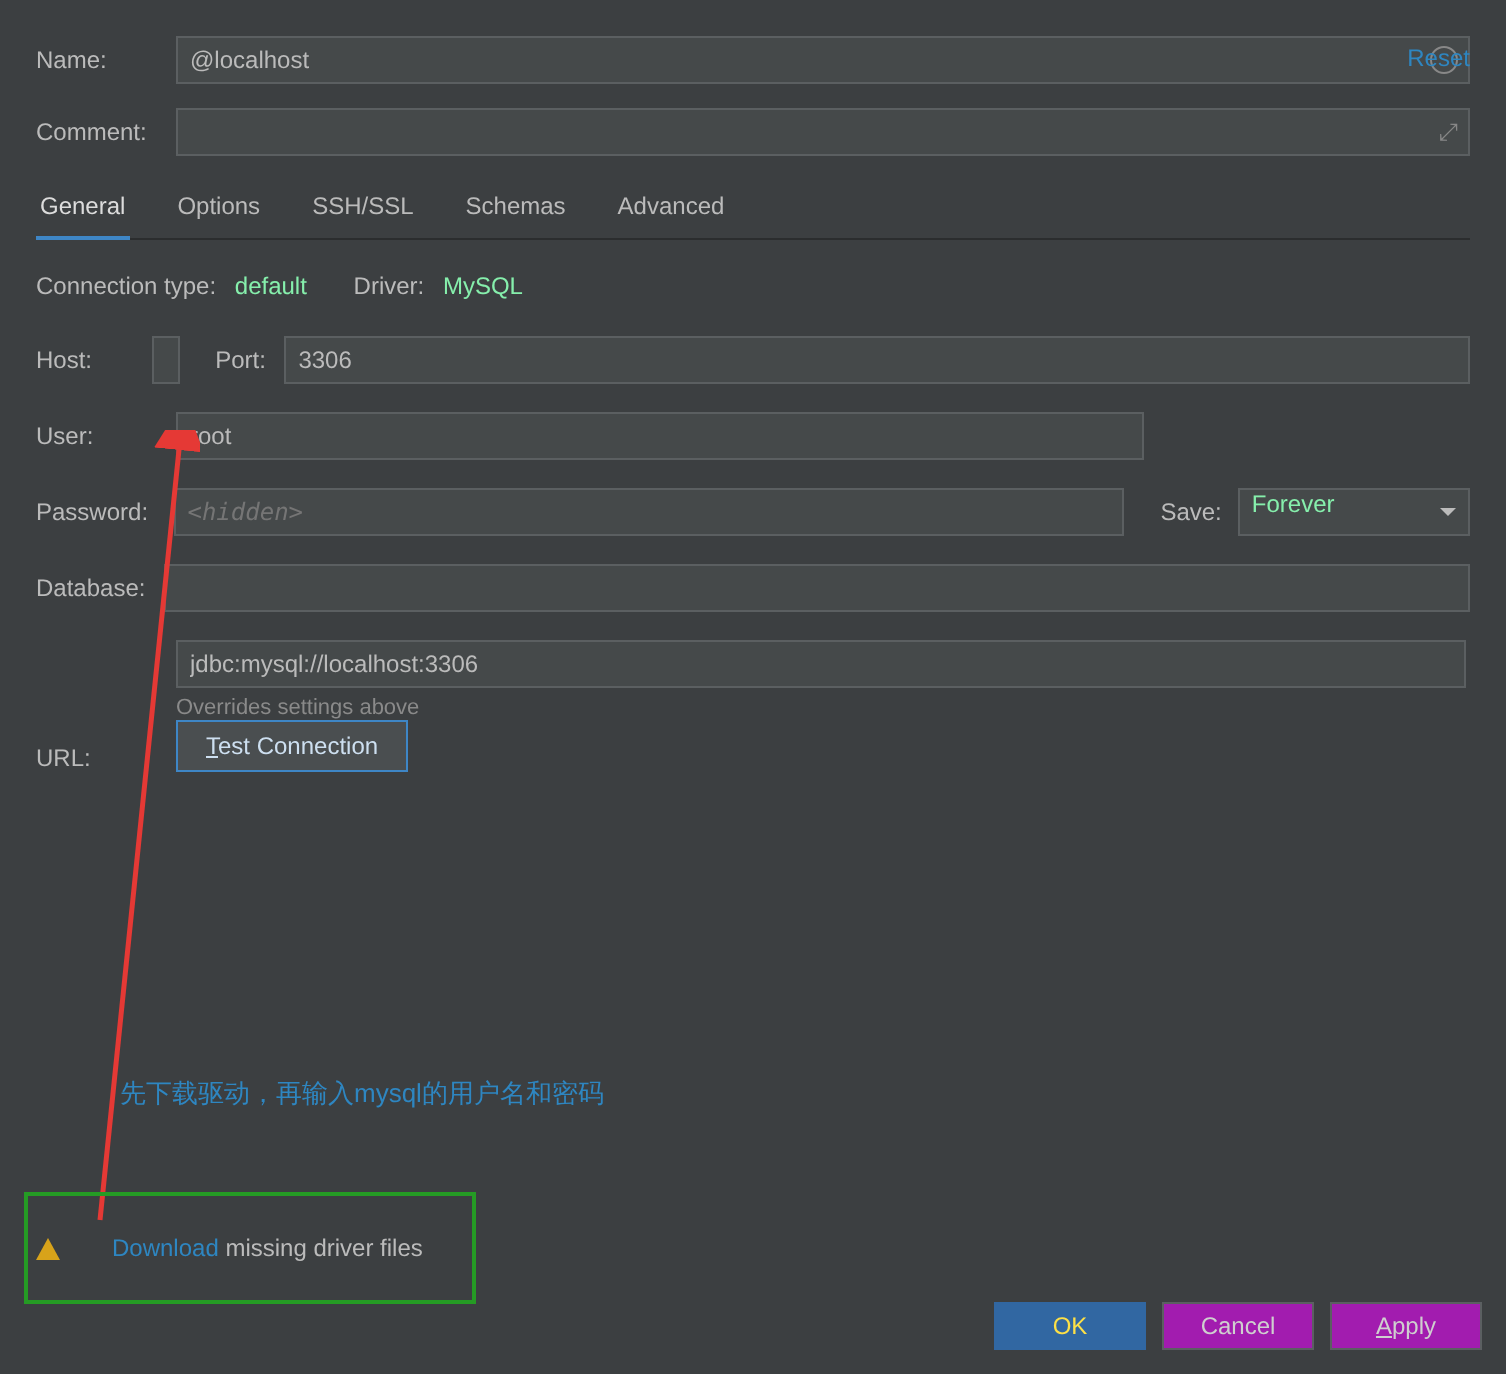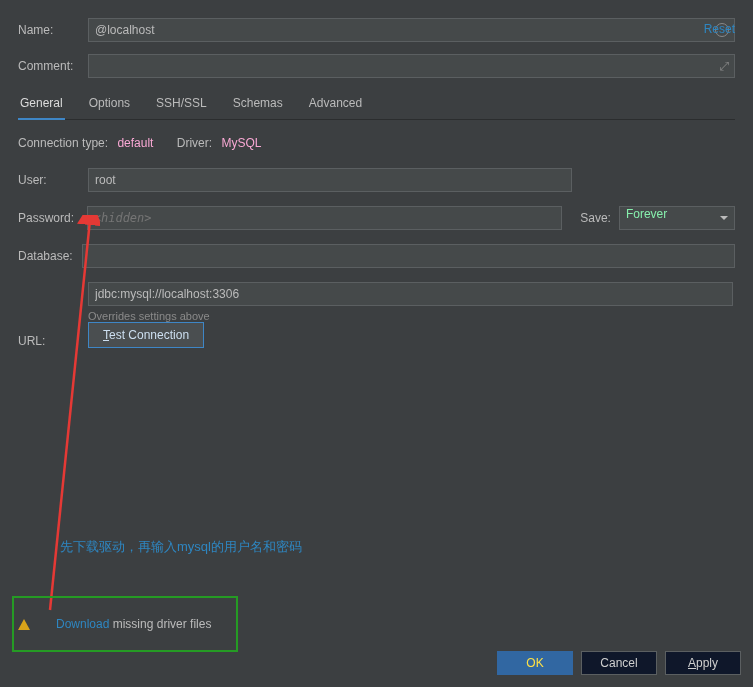--- a/index.html
+++ b/index.html
@@ -67,21 +67,21 @@
   color: #bbbbbb;
 }
 .tab.active {
   color: #dcdcdc;
   border-bottom: 2px solid #3e86c6;
   margin-bottom: -1px;
 }
 .section { padding-top: 16px; }
 .conn-row { margin-bottom: 18px; }
 .conn-label { margin-right: 6px; }
-.link { color: #f9a8d4; cursor: pointer; }
+.link { color: #86efac; cursor: pointer; }
 .sep { margin: 0 10px; }
 .form-row { display: flex; align-items: center; margin-bottom: 14px; }
 .form-row .lbl { width: 70px; }
 .host-input { flex: 1; margin-right: 18px; }
 .port-lbl { width: 42px; }
 .port-input { width: 118px; }
 .user-row .u-input { width: 484px; }
 .pw-row .pw-input { width: 484px; color: #7a7a7a; font-style: italic; font-family: monospace; }
 .save-lbl { margin-left: 18px; margin-right: 8px; }
 .select {
@@ -155,21 +155,21 @@
 .button-bar {
   position: absolute;
   right: 12px;
   bottom: 12px;
   display: flex;
   gap: 8px;
 }
 .btn {
   width: 76px;
   height: 24px;
-  background: #0f172a;
+  background: #a21caf;
   border: 1px solid #5b5f61;
   color: #cfcfcf;
   cursor: pointer;
   font-size: 12px;
 }
 .btn.primary {
   background: #3167a2;
   border-color: #3167a2;
   color: #fde047;
 }
@@ -205,20 +205,26 @@
 
   <div class="section">
     <div class="conn-row">
       <span class="conn-label">Connection type:</span>
       <span class="link">default</span>
       <span class="sep"></span>
       <span class="conn-label">Driver:</span>
       <span class="link">MySQL</span>
     </div>
 
+    <div class="form-row">
+      <span class="lbl">Host:</span>
+      <input type="text" class="host-input" value="localhost" style="">
+      <span class="port-lbl">Port:</span>
+      <input type="text" class="port-input" value="3306" style="">
+    </div>
 
     <div class="form-row user-row">
       <span class="lbl">User:</span>
       <input type="text" class="u-input" value="root" style="">
     </div>
 
     <div class="form-row pw-row">
       <span class="lbl">Password:</span>
       <input type="text" class="pw-input" placeholder="&lt;hidden&gt;" style="">
       <span class="save-lbl">Save:</span>

